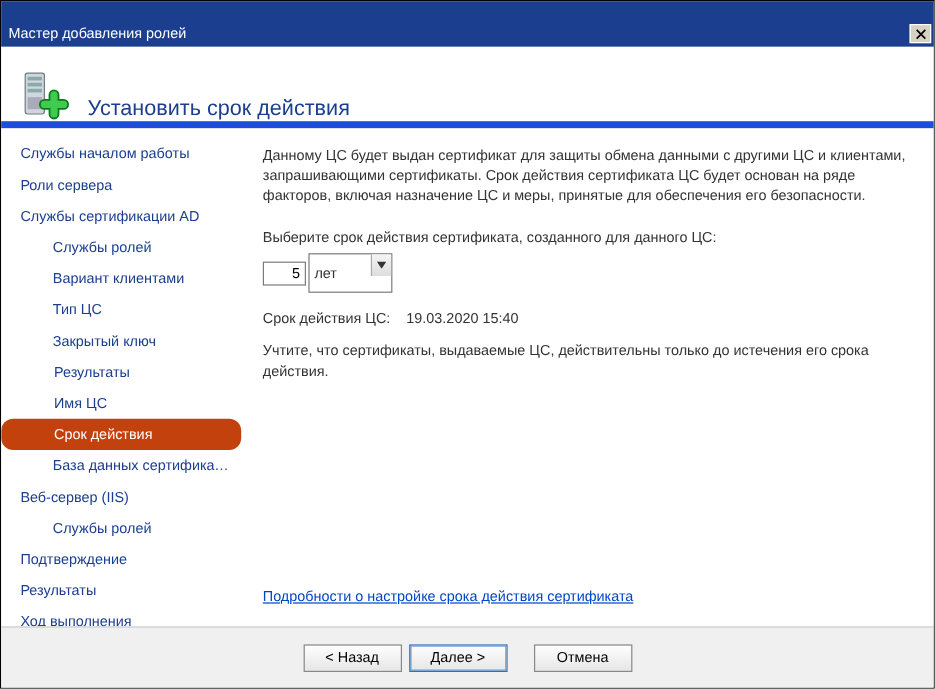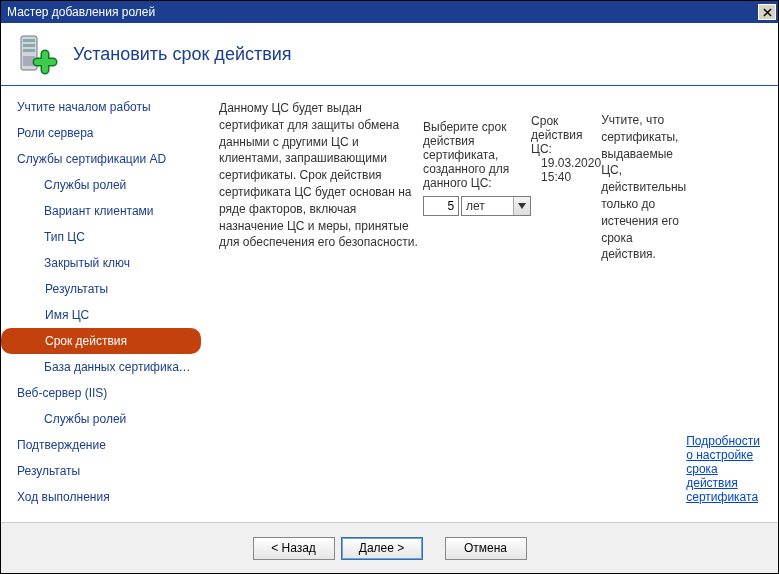--- a/index.html
+++ b/index.html
@@ -20,21 +20,21 @@
     background: #fff;
   }
   .titlebar {
     height: 22px;
     background: linear-gradient(to bottom, #1b3e8e, #1b3e8e);
     background: #1b3e8e;
     color: #fff;
     display: flex;
     align-items: center;
     justify-content: space-between;
-    padding: 0 2px 0 6px;
+    padding: 16px 2px 0 6px;
     font-size: 12px;
   }
   .titlebar .title {
     font-weight: normal;
   }
   .titlebar .close-btn {
     width: 18px;
     height: 16px;
     background: #d8d2c2;
     border: 1px solid #fff;
@@ -45,23 +45,23 @@
     justify-content: center;
     font-family: Arial, sans-serif;
     font-size: 11px;
     font-weight: bold;
     cursor: default;
   }
   .header {
     height: 62px;
     background: #fff;
     display: flex;
-    align-items: center;
+    align-items: flex-end;
     padding: 0 14px;
-    border-bottom: 1px solid #1d4ed8;
+    border-bottom: 6px solid #1d4ed8;
   }
   .header .icon {
     width: 44px;
     height: 44px;
     margin-right: 14px;
     flex-shrink: 0;
   }
   .header h1 {
     font-size: 18px;
     font-weight: normal;
@@ -94,21 +94,21 @@
   .nav-item.level3 { padding-left: 44px; }
   .nav-item.selected {
     background: #c2410c;
     color: #fff;
     border-radius: 10px;
   }
   .content {
     flex: 1;
     padding: 14px 18px 10px 18px;
     display: flex;
-    flex-direction: row;
+    flex-direction: column;
     box-sizing: border-box;
     color: #333;
   }
   .content .desc {
     line-height: 1.4;
   }
   .content .field-row {
     margin-top: 20px;
   }
   .content label {
@@ -126,21 +126,21 @@
     font-family: inherit;
     font-size: 12px;
     text-align: right;
     padding: 0 4px;
     box-sizing: border-box;
     margin-right: 2px;
   }
   .combo {
     position: relative;
     width: 70px;
-    height: 20px;
+    height: 33px;
     border: 1px solid #7b7b7b;
     background: #fff;
     box-sizing: border-box;
     display: flex;
     align-items: center;
     padding-left: 4px;
     font-size: 12px;
     cursor: default;
   }
   .combo .combo-btn {
@@ -226,21 +226,21 @@
           <path d="M8 0 v16 M0 8 h16" stroke="#3ecb4e" stroke-width="6" stroke-linecap="round"></path>
         </g>
       </svg>
     </div>
     <h1>Установить срок действия</h1>
   </div>
 
   <div class="body">
 
     <div class="sidebar">
-      <div class="nav-item">Учтите началом работы</div>
+      <div class="nav-item">Службы началом работы</div>
       <div class="nav-item">Роли сервера</div>
       <div class="nav-item">Службы сертификации AD</div>
       <div class="nav-item level2">Службы ролей</div>
       <div class="nav-item level2">Вариант клиентами</div>
       <div class="nav-item level2">Тип ЦС</div>
       <div class="nav-item level2">Закрытый ключ</div>
       <div class="nav-item level3">Результаты</div>
       <div class="nav-item level3">Имя ЦС</div>
       <div class="nav-item level3 selected">Срок действия</div>
       <div class="nav-item level2">База данных сертификатов</div>

